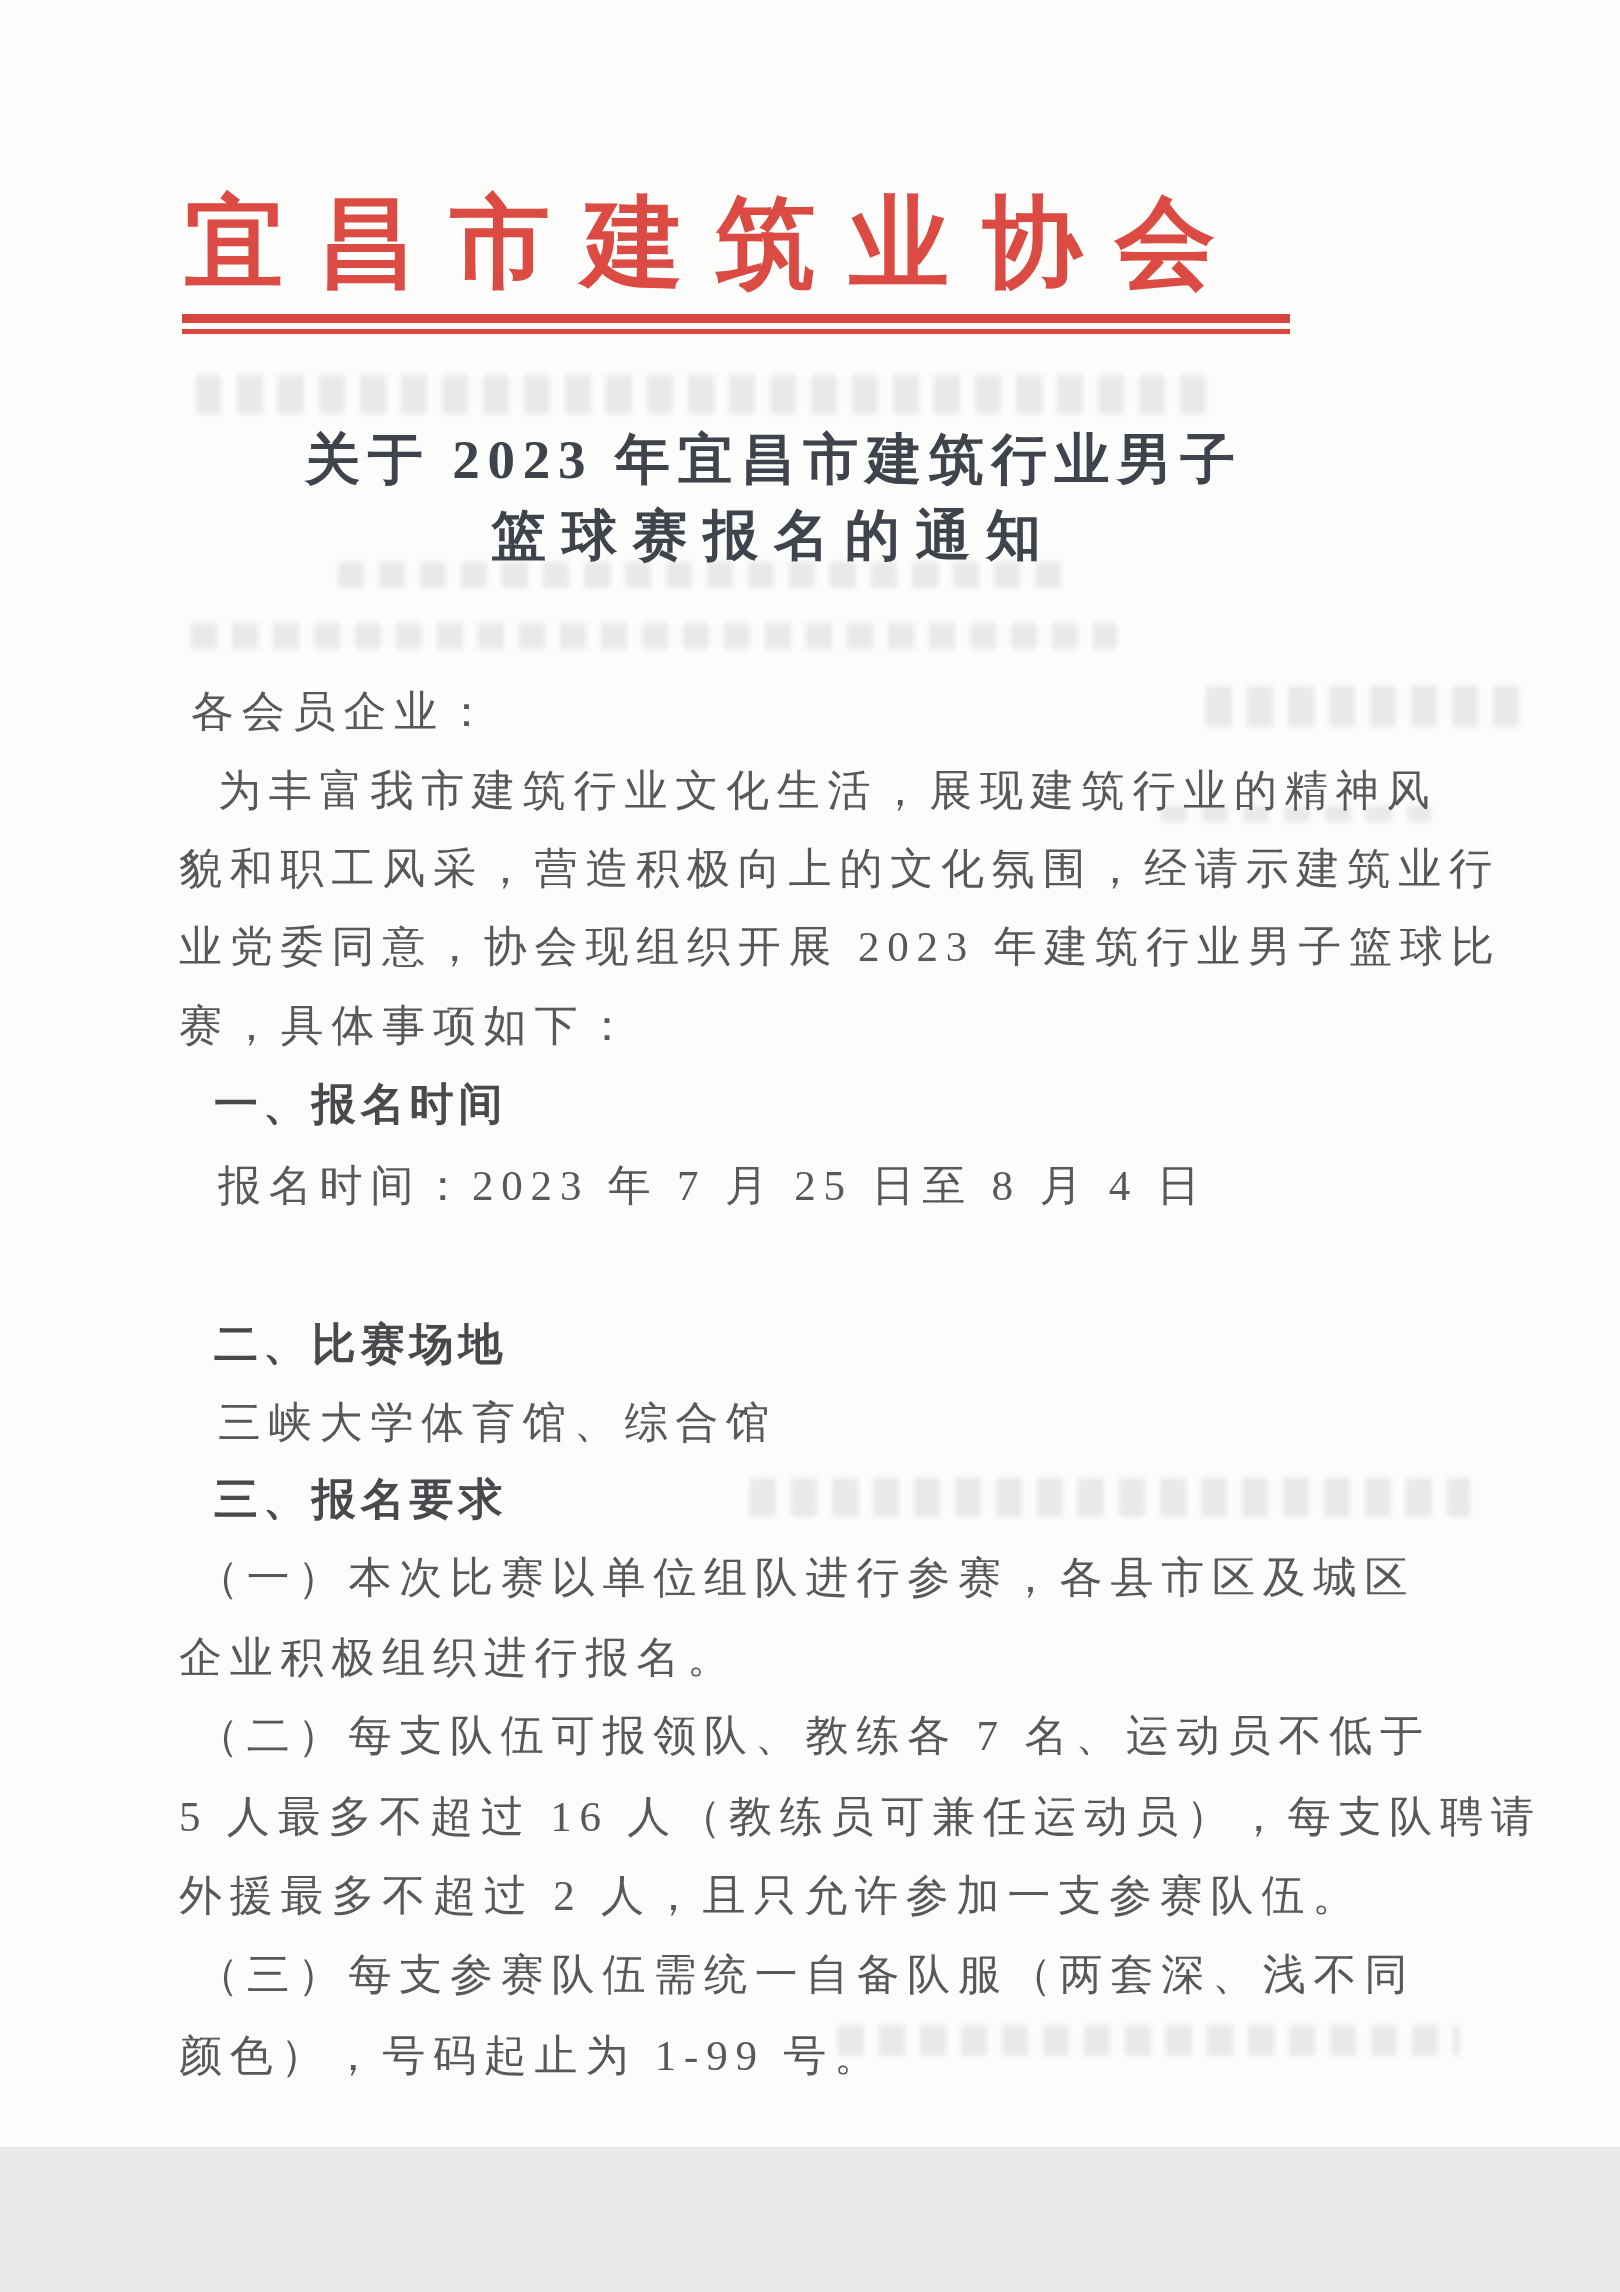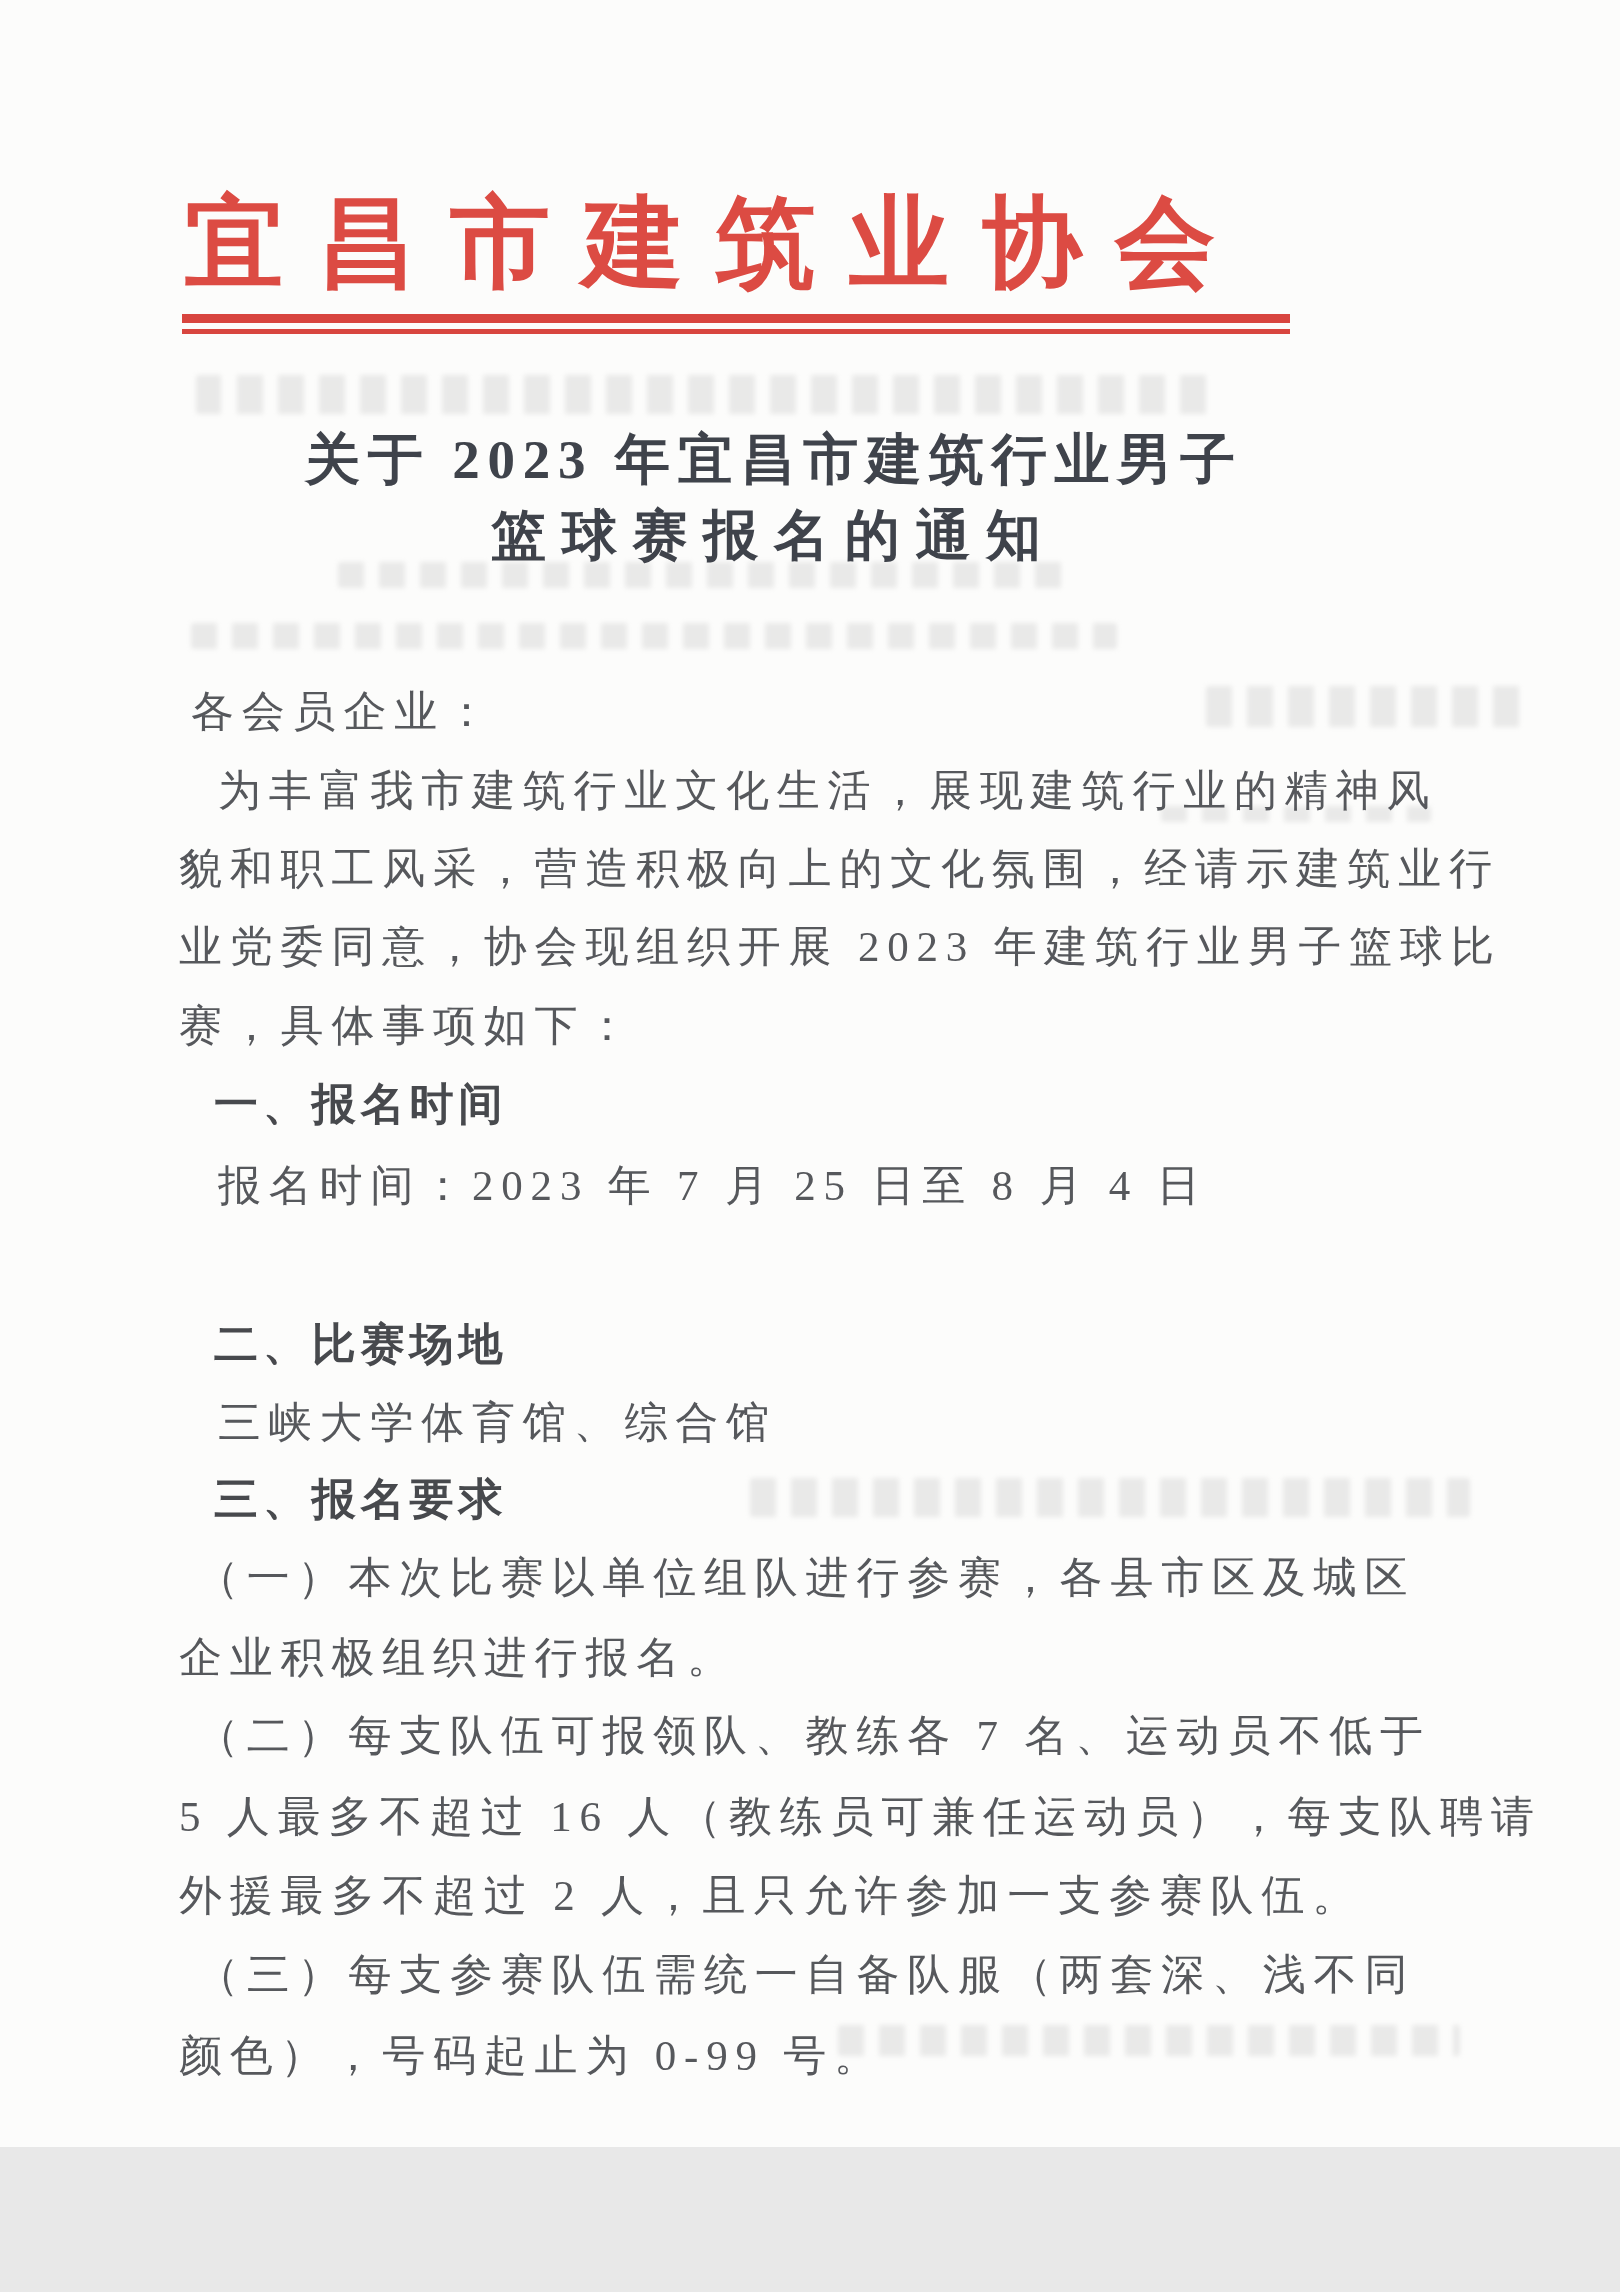--- a/index.html
+++ b/index.html
@@ -117,16 +117,16 @@
   <div class="line indent" style="top:1160px;">报名时间：2023 年 7 月 25 日至 8 月 4 日</div>
   <div class="line heading" style="top:1318px;">二、比赛场地</div>
   <div class="line indent" style="top:1397px;">三峡大学体育馆、综合馆</div>
   <div class="line heading" style="top:1473px;">三、报名要求</div>
   <div class="line paren" style="top:1552px;">（一）本次比赛以单位组队进行参赛，各县市区及城区</div>
   <div class="line flow" style="top:1632px;">企业积极组织进行报名。</div>
   <div class="line paren" style="top:1710px;">（二）每支队伍可报领队、教练各 7 名、运动员不低于</div>
   <div class="line flow" style="top:1791px;">5 人最多不超过 16 人（教练员可兼任运动员），每支队聘请</div>
   <div class="line flow" style="top:1870px;">外援最多不超过 2 人，且只允许参加一支参赛队伍。</div>
   <div class="line paren" style="top:1949px;">（三）每支参赛队伍需统一自备队服（两套深、浅不同</div>
-  <div class="line flow" style="top:2030px;">颜色），号码起止为 0-99 号。</div>
+  <div class="line flow" style="top:2030px;">颜色），号码起止为 1-99 号。</div>
 
 </div>
 
 
 </body></html>

